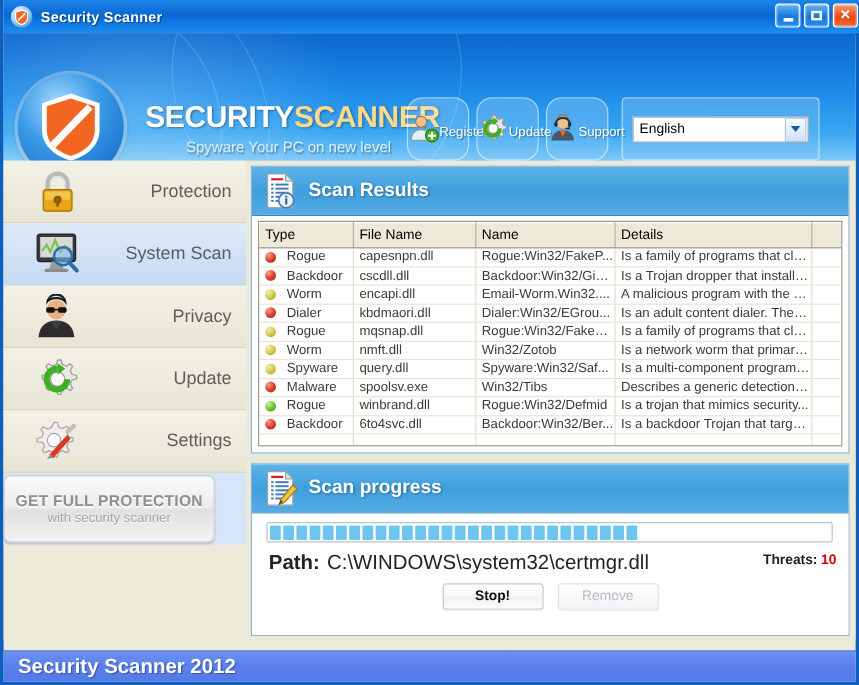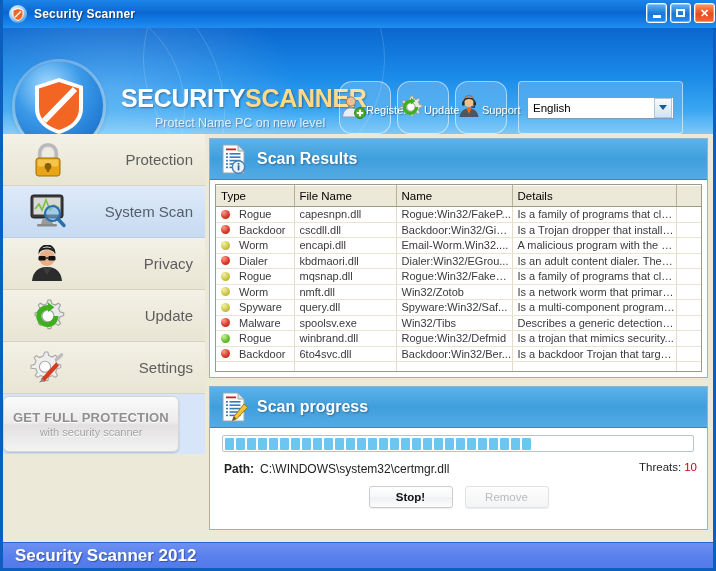--- a/index.html
+++ b/index.html
@@ -209,25 +209,25 @@
   .prog-body{position:absolute;left:0;top:41px;width:497px;height:101px;background:#fff;}
   .pbar{
     position:absolute;left:12px;top:7px;width:472px;height:17px;
     border:1px solid #b8c3cc;background:#ffffff;box-sizing:border-box;
     border-radius:2px;overflow:hidden;display:flex;align-items:center;
     padding-left:2px;
   }
   .pblock{width:9px;height:12px;background:#6cc6ef;margin-right:2px;flex:0 0 auto;border-radius:1px;}
   .path-row{
     position:absolute;left:14px;top:33px;width:470px;height:16px;
-    display:flex;align-items:center;font-size:12px;color:#222;
+    display:flex;align-items:center;font-size:17px;color:#222;
   }
   .path-row .plabel{font-weight:bold;margin-right:6px;}
   .path-row .pval{color:#222;}
-  .threat-group{position:absolute;right:10px;top:33px;font-size:11.5px;font-weight:normal;color:#222;}
+  .threat-group{position:absolute;right:10px;top:33px;font-size:11.5px;font-weight:bold;color:#222;}
   .threat-group .tcount{color:#d40000;margin-left:3px;}
   .btn-row{position:absolute;left:0;top:58px;width:497px;display:flex;justify-content:center;gap:12px;}
   .btn{
     height:22px;min-width:84px;padding:0 14px;box-sizing:border-box;
     border:1px solid #c8ccd0;border-radius:3px;
     background:linear-gradient(180deg,#ffffff 0%,#f7f8f9 48%,#eef0f2 52%,#fdfdfd 100%);
     font-size:11.5px;color:#111;
     display:flex;align-items:center;justify-content:center;
     box-shadow:0 1px 1px rgba(0,0,0,.07);
   }
@@ -283,21 +283,21 @@
       <svg width="54" height="60" viewBox="0 0 54 60">
         <path d="M27 2 L51 10 V32 C51 46 40 54 27 58 C14 54 3 46 3 32 V10 Z" fill="#ffffff"></path>
         <path d="M27 6 L47 12.5 V32 C47 44 38 50.6 27 54 C16 50.6 7 44 7 32 V12.5 Z" fill="#f26522"></path>
         <path d="M12 45 L43 13" stroke="#ffffff" stroke-width="6"></path>
       </svg>
     </div>
 
     <div class="brand">
       <span class="b1">SECURITY</span><span class="b2">SCANNER</span>
     </div>
-    <div class="tagline">Protect Name PC on new level</div>
+    <div class="tagline">Spyware Your PC on new level</div>
 
     <div class="toolbar">
       <div class="tool-btn">
         <span>
           <svg width="26" height="26" viewBox="0 0 26 26">
             <circle cx="11" cy="7.5" r="4.6" fill="#f0c090" stroke="#a8784a" stroke-width="1"></circle>
             <path d="M2.5 23 C3 16.5 7 14 11 14 C15 14 19 16.5 19.5 23 Z" fill="#e8eef6" stroke="#8d9db0" stroke-width="1"></path>
             <circle cx="20" cy="19" r="5.4" fill="#4caf2a" stroke="#2c7a12" stroke-width="1"></circle>
             <path d="M20 15.8 V22.2 M16.8 19 H23.2" stroke="#fff" stroke-width="1.9"></path>
           </svg>

